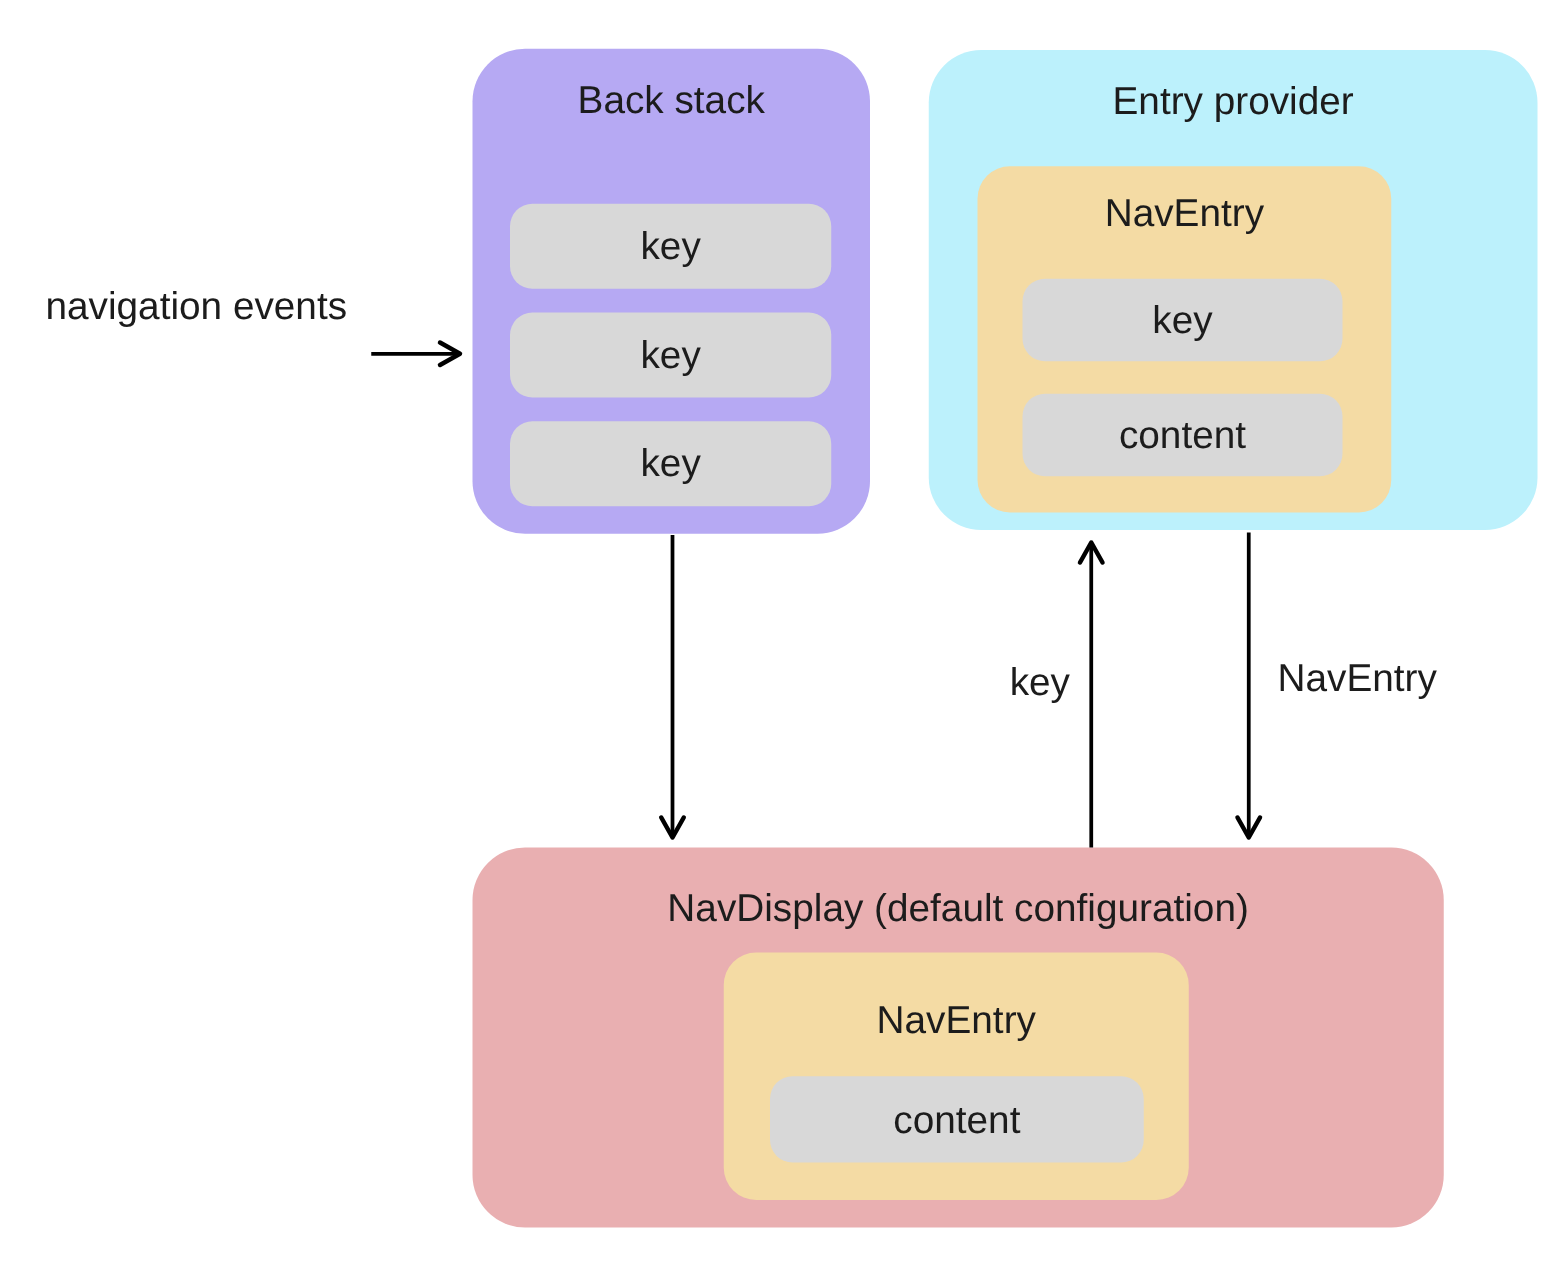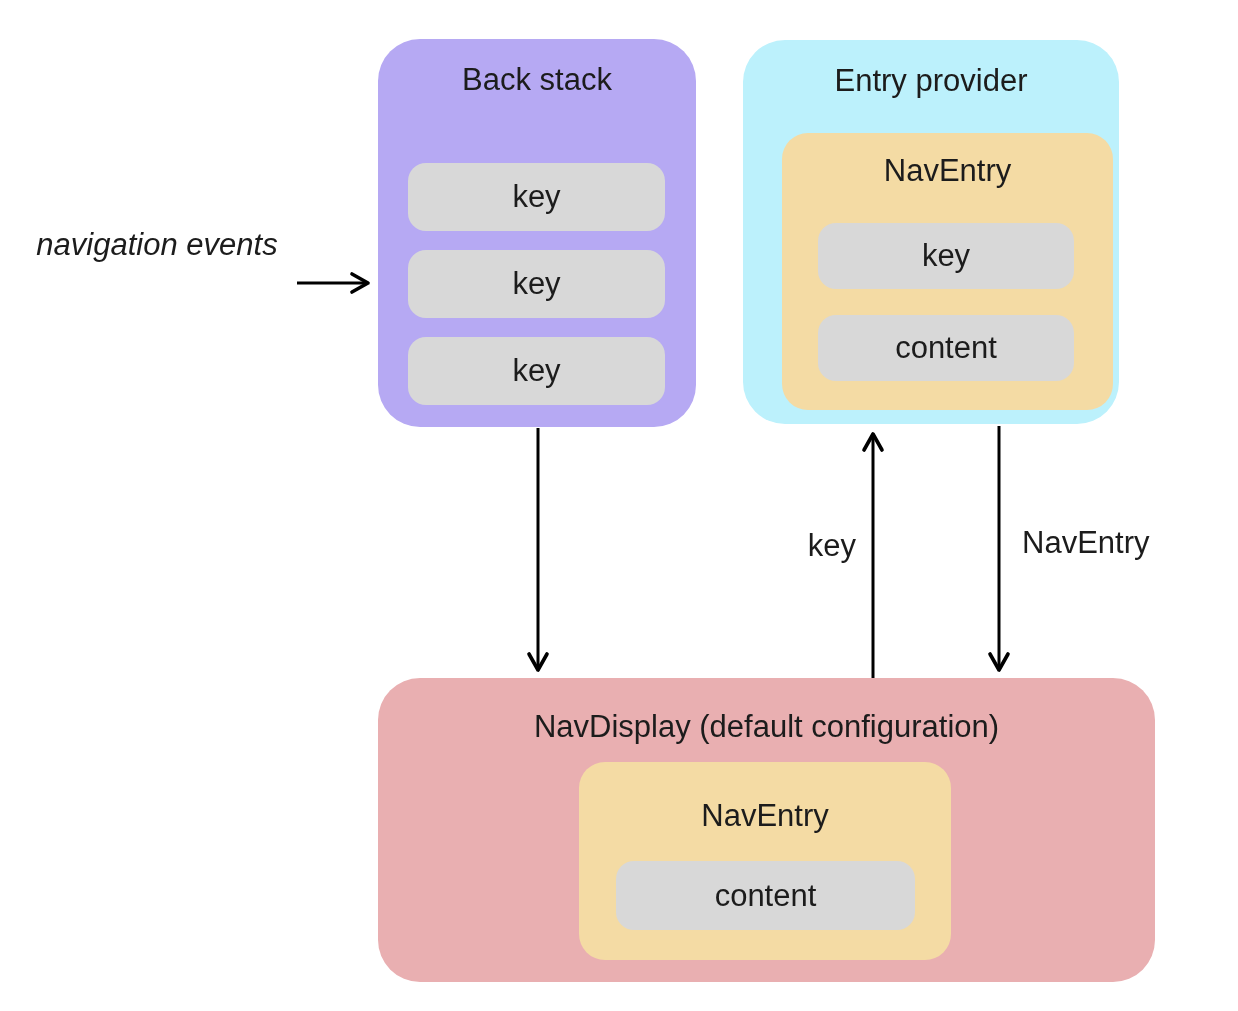--- a/index.html
+++ b/index.html
@@ -25,21 +25,21 @@
   .pill { border-radius: 18px; }
 
   .back-stack {
     left: 378px; top: 39px;
     width: 318px; height: 388px;
     background: var(--purple, #b6a9f3);
     padding-left: 33px;
   }
   .entry-provider {
     left: 743px; top: 40px;
-    width: 376px; height: 384px;
+    width: 487px; height: 384px;
     background: var(--cyan, #bcf1fc);
   }
   .nav-display {
     left: 378px; top: 678px;
     width: 777px; height: 304px;
     background: var(--pink, #e9afb1);
   }
   .box-title {
     position: absolute;
     left: 0; right: 0;
@@ -85,21 +85,20 @@
   
   .nd-pill-content { left: 37px; top: 99px; width: 299px; height: 69px; }
 
   .annotation {
     position: absolute;
     left: 0; top: 221px;
     width: 314px;
     text-align: center;
     font-size: 31px;
     line-height: 47px;
-    font-style: italic;
   }
 
   .arrow-label {
     position: absolute;
     font-size: 31px;
     line-height: 36px;
     white-space: nowrap;
   }
   .arrow-label-key {
     left: 736px; top: 528px;

